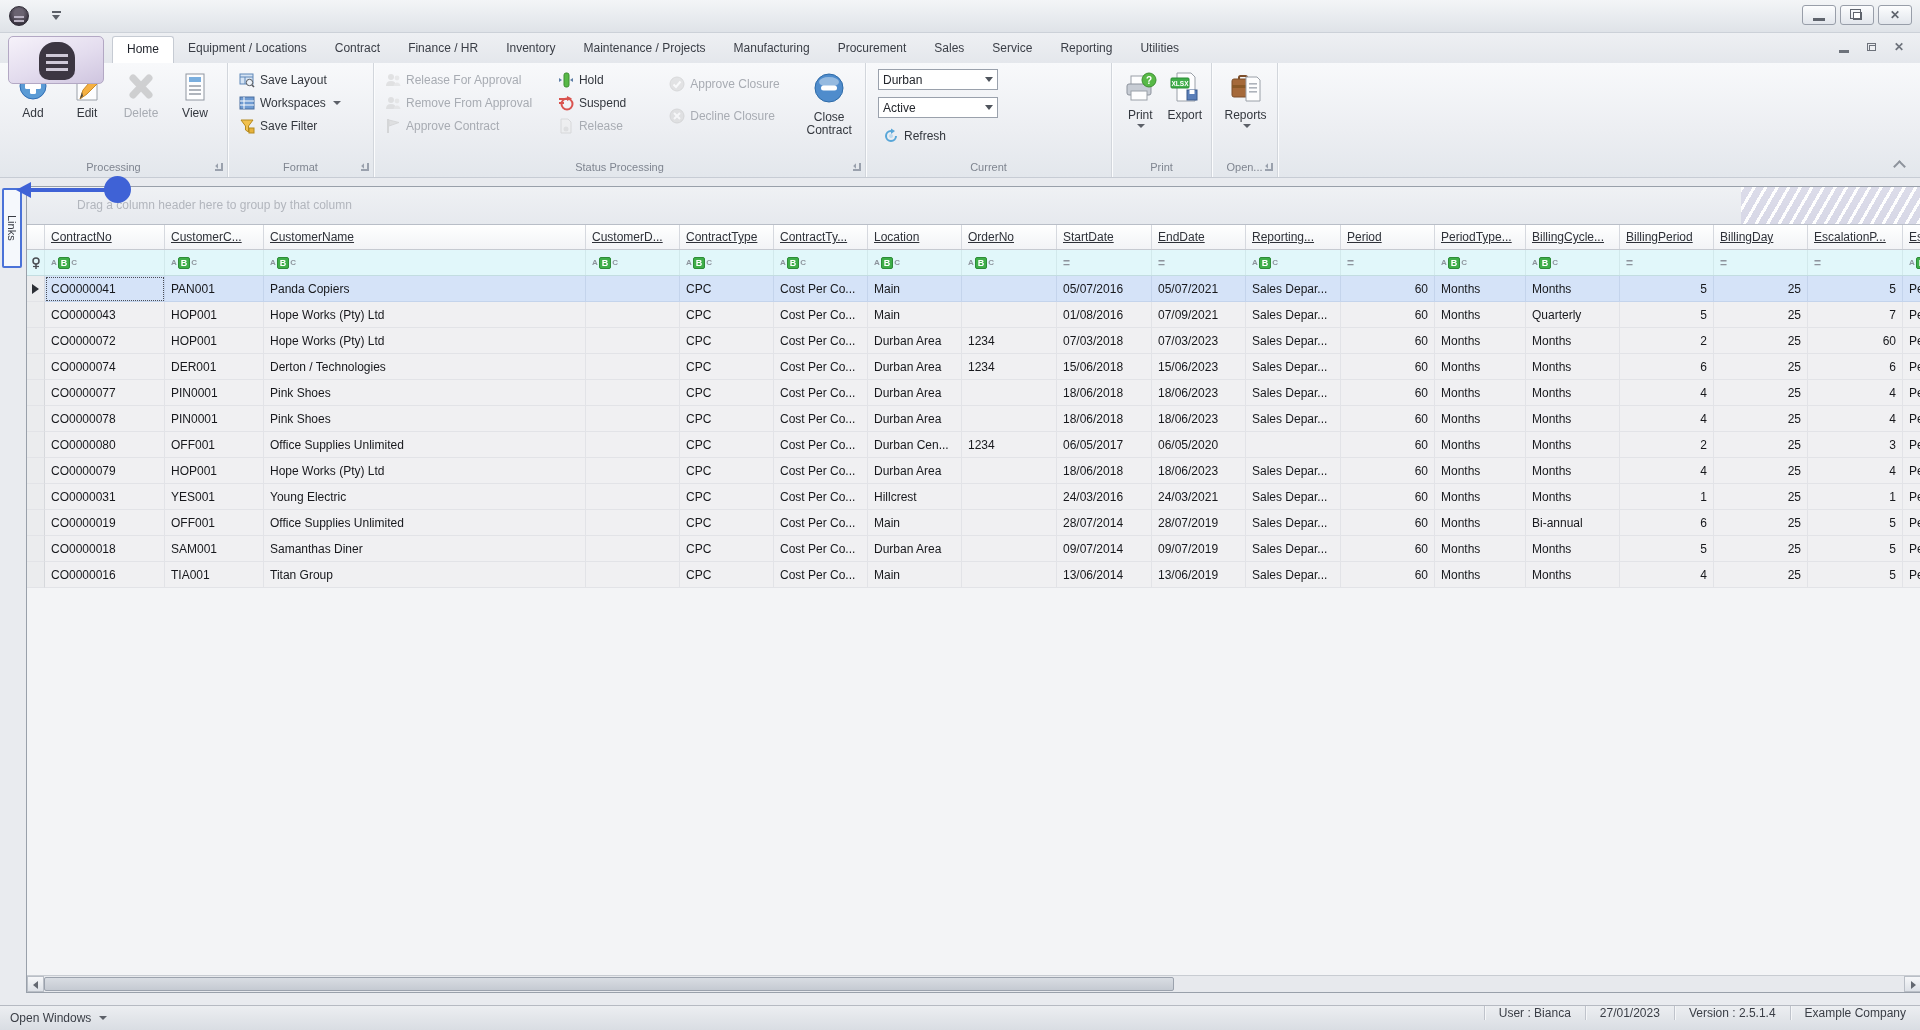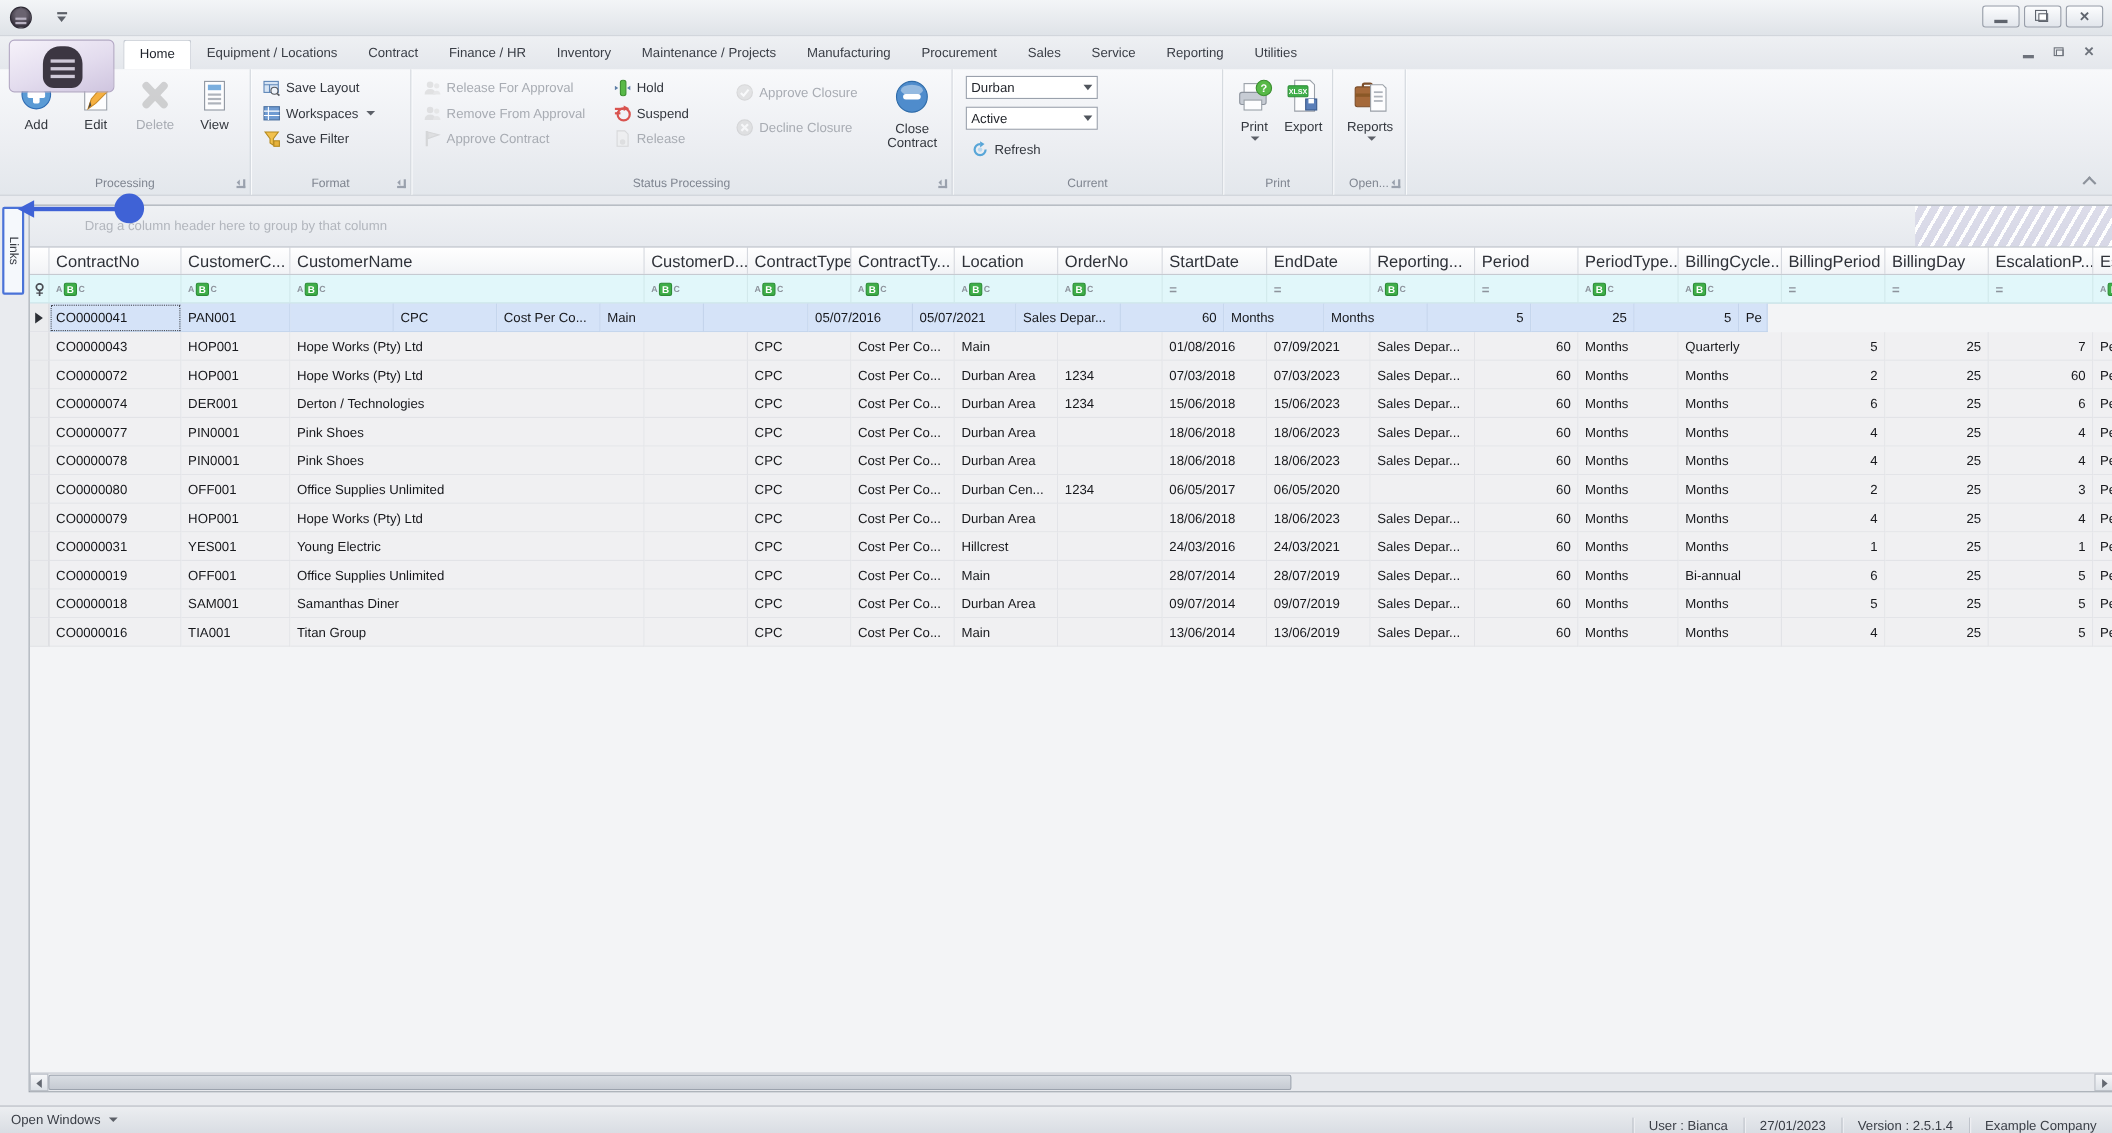--- a/index.html
+++ b/index.html
@@ -72,21 +72,21 @@
   .links-tab span { writing-mode:vertical-rl; font-size:11px; color:#383c44; }
 
   .grid-outer { position:absolute; left:26px; right:-2px; top:8px; bottom:12px; border:1px solid #99a0aa; background:#f3f4f6; display:flex; flex-direction:column; overflow:hidden; }
   .group-panel { position:relative; height:38px; background:linear-gradient(#eff1f4,#e6e9ee); border-bottom:1px solid #b9bec7; overflow:hidden; }
   .group-panel .gp-text { position:absolute; left:50px; top:11px; color:#b2b6bd; font-size:12px; }
   .gp-deco { position:absolute; right:0; top:0; bottom:0; width:180px;
     background:repeating-linear-gradient(120deg, rgba(255,255,255,.95) 0 3px, rgba(197,195,221,.45) 3px 10px); }
 
   .hdr-row, .flt-row, .grid-row { display:flex; flex-shrink:0; width:1904px; }
   .hdr-row { height:25px; background:linear-gradient(#ffffff,#f2f3f6); border-bottom:1px solid #c6cad1; }
-  .hdr-cell { border-right:1px solid #d6d9df; padding:5px 6px 0 6px; font-size:15px; color:#2e3138; overflow:hidden; white-space:nowrap; cursor:pointer; }
+  .hdr-cell { border-right:1px solid #d6d9df; padding:5px 6px 0 6px; font-size:12px; color:#2e3138; overflow:hidden; white-space:nowrap; cursor:pointer;text-decoration:underline; }
   .hdr-ind { border-right:1px solid #d6d9df; }
 
   .flt-row { height:26px; background:#e1f7fa; border-bottom:1px solid #c3dde1; }
   .flt-cell { border-right:1px solid #d2e9ec; display:flex; align-items:center; padding-left:6px; cursor:text; overflow:hidden; }
   .flt-ind { display:flex; align-items:center; justify-content:center; border-right:1px solid #d2e9ec; }
   .abc { display:flex; align-items:center; gap:1px; }
   .abc .lt { font-size:8px; color:#8d939c; font-weight:bold; }
   .abc .bg { font-size:9px; font-weight:bold; color:#fff; background:#3fae49; border:1px solid #2d8c37; border-radius:2px; padding:0 2px; line-height:10px; }
   .eq { color:#8d939c; font-weight:bold; font-size:12px; letter-spacing:1px; }
 
@@ -117,21 +117,21 @@
   .anno-head { position:absolute; left:16px; top:4px; width:0; height:0; z-index:9;
     border-top:8px solid transparent; border-bottom:8px solid transparent; border-right:15px solid #3f62d6; }
 
   .ribbon-collapse { position:absolute; right:16px; bottom:8px; width:10px; height:10px; cursor:pointer; }
   .ribbon-collapse:before { content:""; position:absolute; left:1px; top:3px; width:7px; height:7px; border-top:2px solid #8d939c; border-left:2px solid #8d939c; transform:rotate(45deg); }
 
   
   .statusbar { position:absolute; left:0; bottom:0; right:0; height:25px;
     background:linear-gradient(#eceef1,#d9dde3); border-top:1px solid #b6bac2; display:flex; align-items:center; }
   .sb-left { display:flex; align-items:center; gap:6px; padding-left:10px; color:#3a3e46; cursor:pointer; }
-  .sb-right { margin-left:auto; display:flex; align-items:flex-end; height:100%; }
+  .sb-right { margin-left:auto; display:flex; align-items:flex-start; height:100%; }
   .sb-item { display:flex; align-items:center; padding:0 14px; color:#3a3e46; border-left:1px solid #bfc3cb; box-shadow:inset 1px 0 0 #f5f6f8; }
 </style>
 </head>
 <body>
 
 <div class="app">
 
   <div class="titlebar">
     <div class="app-mini-icon"></div>
     <div class="qat-arrow"></div>
@@ -548,20 +548,21 @@
             </span>
           </div>
         </div>
       <div id="rows-host">
           <div class="grid-row sel">
             <div class="ind-cell" style="width: 18px; flex: 0 0 18px;">
               <span class="row-arrow"></span>
             </div>
             <div class="cell focus" style="width: 120px; flex: 0 0 120px;">CO0000041</div>
             <div class="cell" style="width: 99px; flex: 0 0 99px;">PAN001</div>
+            <div class="cell" style="width: 322px; flex: 0 0 322px;">Panda Copiers</div>
             <div class="cell" style="width: 94px; flex: 0 0 94px;"></div>
             <div class="cell" style="width: 94px; flex: 0 0 94px;">CPC</div>
             <div class="cell" style="width: 94px; flex: 0 0 94px;">Cost Per Co...</div>
             <div class="cell" style="width: 94px; flex: 0 0 94px;">Main</div>
             <div class="cell" style="width: 95px; flex: 0 0 95px;"></div>
             <div class="cell" style="width: 95px; flex: 0 0 95px;">05/07/2016</div>
             <div class="cell" style="width: 94px; flex: 0 0 94px;">05/07/2021</div>
             <div class="cell" style="width: 95px; flex: 0 0 95px;">Sales Depar...</div>
             <div class="cell num" style="width: 94px; flex: 0 0 94px;">60</div>
             <div class="cell" style="width: 91px; flex: 0 0 91px;">Months</div>

